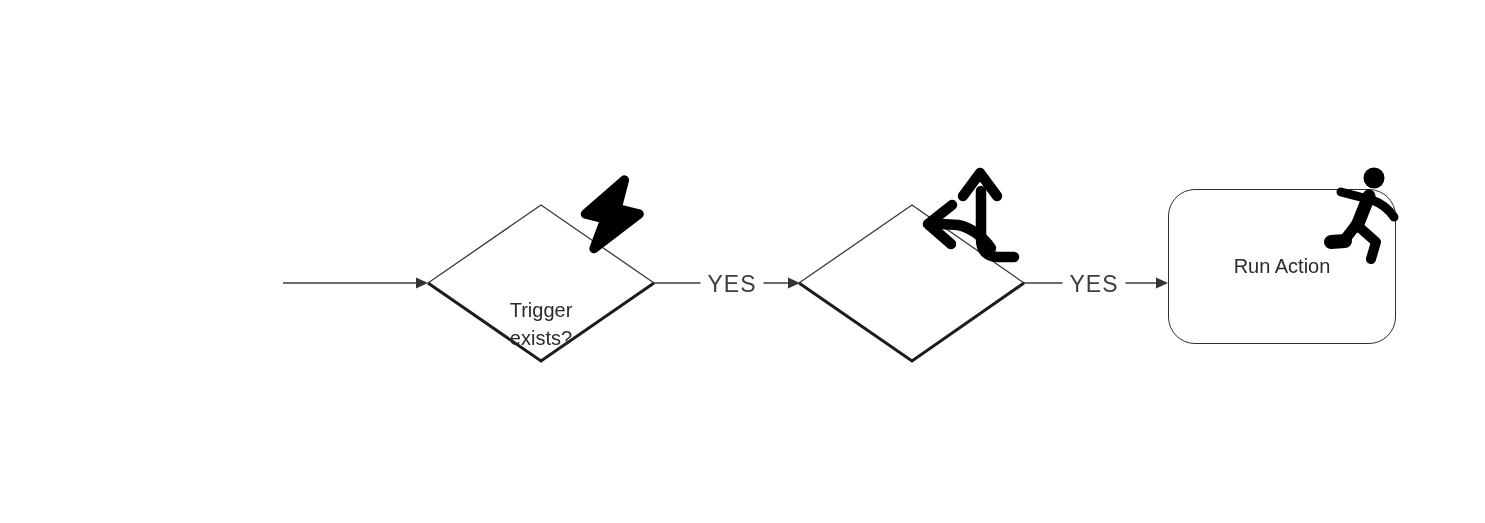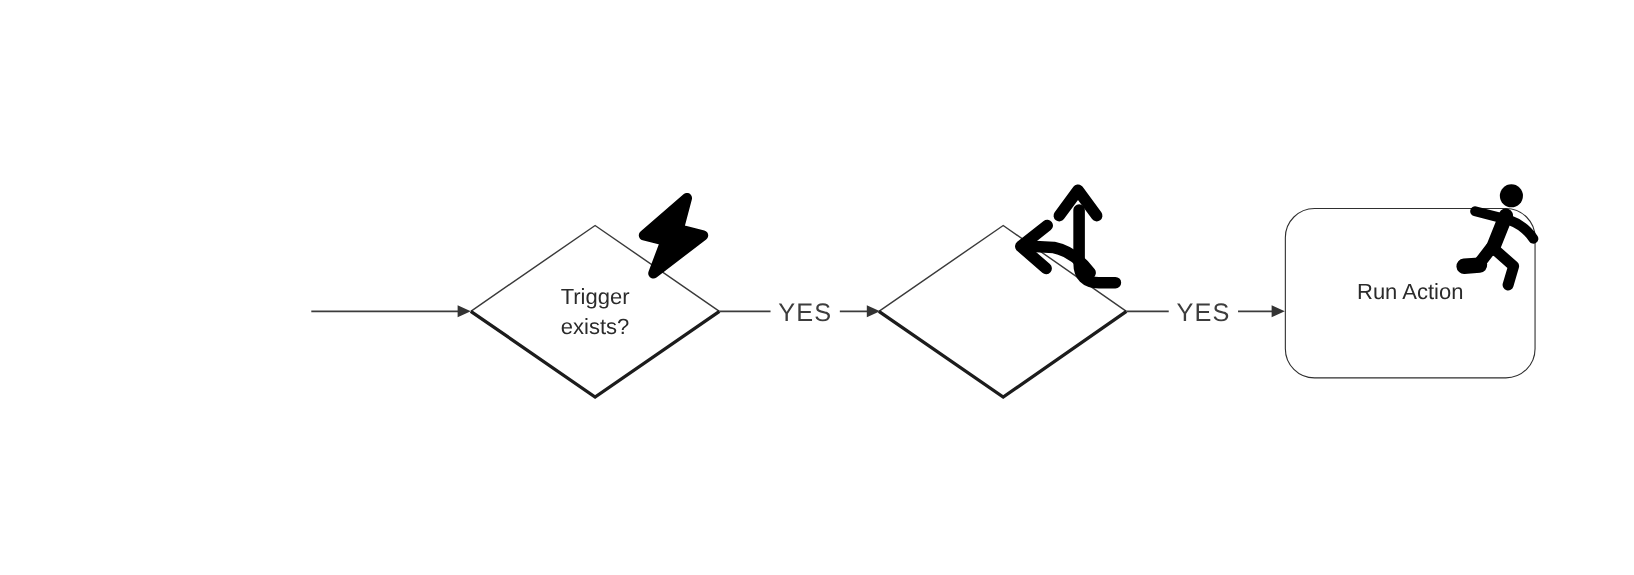--- a/index.html
+++ b/index.html
@@ -30,20 +30,21 @@
     text-align: center;
   }
   .diamond-label {
     position: absolute;
     transform: translate(-50%, -50%);
     font-size: 20px;
     line-height: 28px;
     color: #2b2b2b;
     text-align: center;
     white-space: pre-line;
+    margin-top: 40px;
   }
   .edge-label {
     position: absolute;
     transform: translate(-50%, -50%);
     font-size: 23px;
     letter-spacing: 1px;
     color: #3d3d3d;
     background: #ffffff;
     padding: 0 7px;
   }

